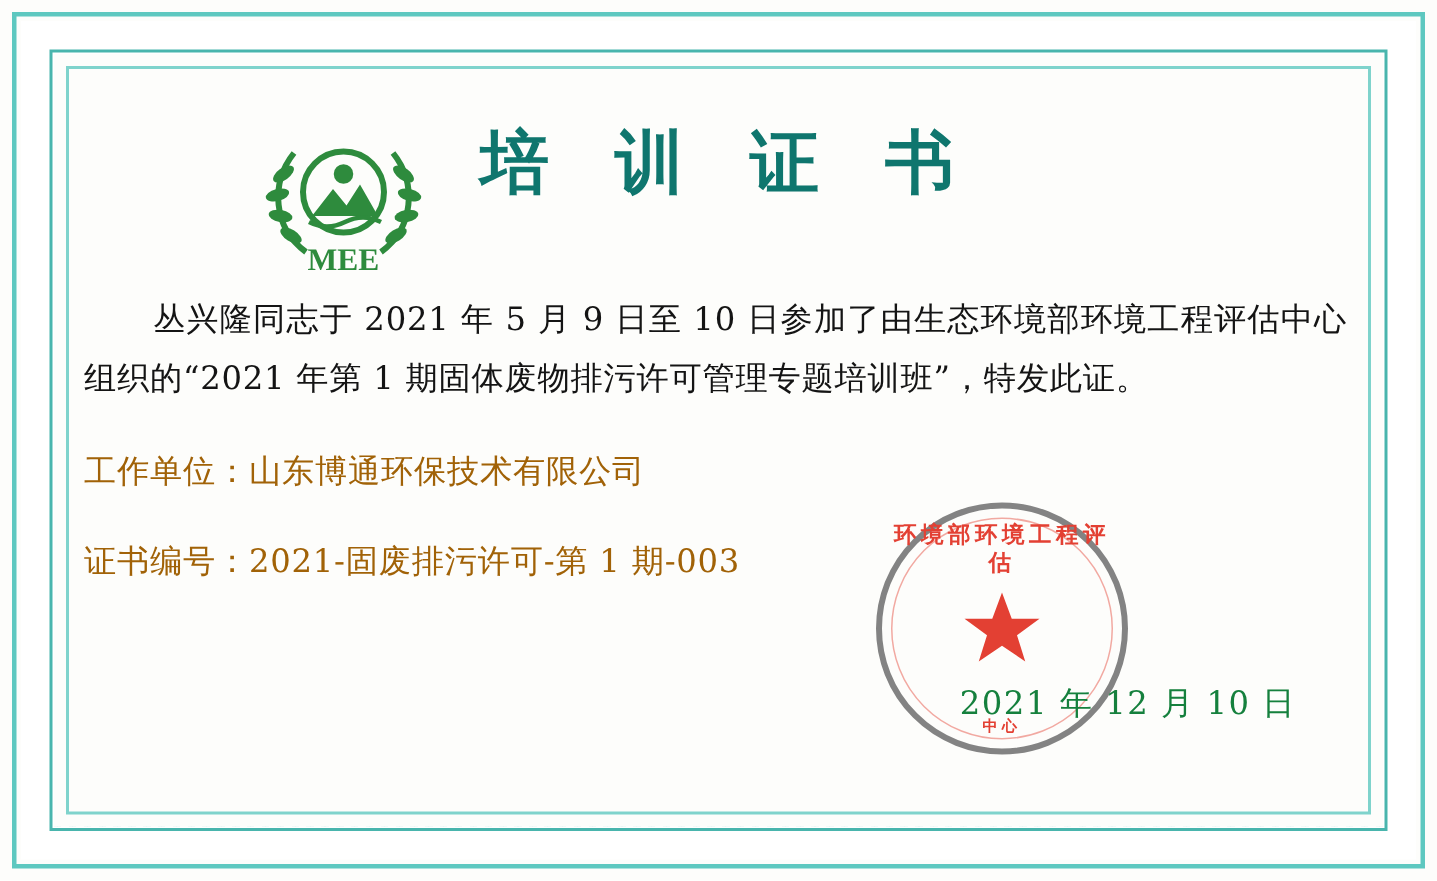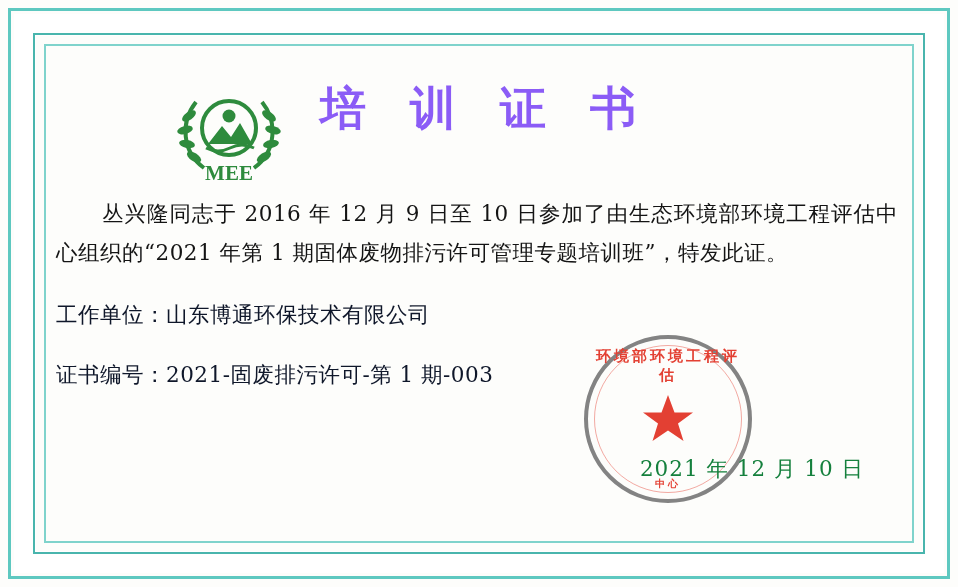--- a/index.html
+++ b/index.html
@@ -110,21 +110,21 @@
   .cert-title {
     position: absolute;
     left: 0;
     right: 0;
     top: 26px;
     text-align: center;
     font-family: "DejaVu Serif", serif;
     font-size: 46px;
     font-weight: bold;
     letter-spacing: 14px;
-    color: #8b5cf6;
+    color: #0f766e;
     padding-left: 12px;
   }
 
   
   .body-text {
     margin-top: 22px;
     font-size: 21.5px;
     line-height: 39px;
     color: #141414;
     font-family: "DejaVu Serif", serif;
@@ -132,21 +132,21 @@
   }
   .para {
     text-align: justify;
     text-indent: 46px;
     padding-right: 4px;
   }
   .field-row {
     margin-top: 26px;
     font-size: 21.5px;
     line-height: 34px;
-    color: #0f172a;
+    color: #a16207;
     font-family: "DejaVu Serif", serif;
     letter-spacing: 0.5px;
   }
   .field-row.second {
   }
   .field-label { }
   .field-value { }
 
   
   .date-area {
@@ -248,21 +248,21 @@
           <path d="M32,72 q12,6 24,0 q12,-6 24,0" fill="none" stroke="#2e8b3d" stroke-width="3"></path>
           <text x="55" y="104" text-anchor="middle" font-family="Liberation Serif, serif" font-size="21" font-weight="bold" fill="#2e8b3d">MEE</text>
         </svg>
       </div>
 
       <div class="cert-title">培 训 证 书</div>
 
     </div>
 
     <div class="body-text">
-      <div class="para">丛兴隆同志于 2016 年 12 月 9 日至 10 日参加了由生态环境部环境工程评估中心组织的“2021 年第 1 期固体废物排污许可管理专题培训班”，特发此证。</div>
+      <div class="para">丛兴隆同志于 2021 年 5 月 9 日至 10 日参加了由生态环境部环境工程评估中心组织的“2021 年第 1 期固体废物排污许可管理专题培训班”，特发此证。</div>
 
       <div class="field-row">
         <span class="field-label">工作单位：</span><span class="field-value">山东博通环保技术有限公司</span>
       </div>
 
       <div class="field-row second">
         <span class="field-label">证书编号：</span><span class="field-value">2021-固废排污许可-第 1 期-003</span>
       </div>
     </div>
 

